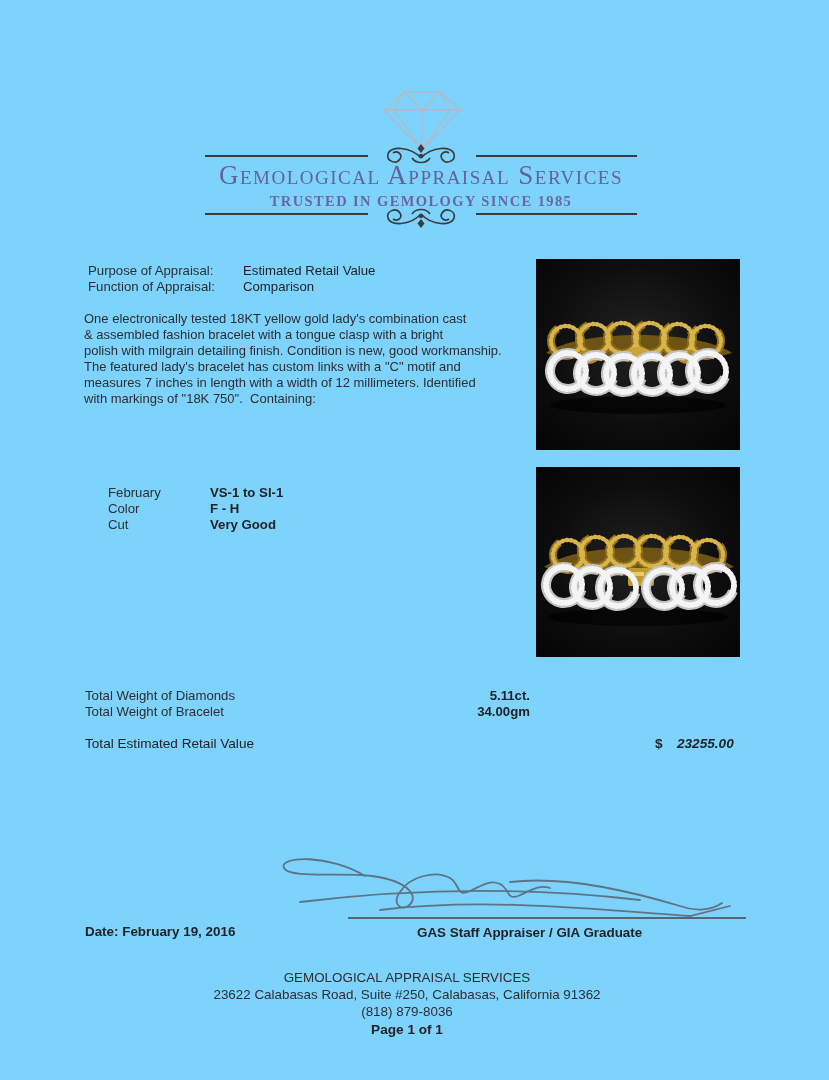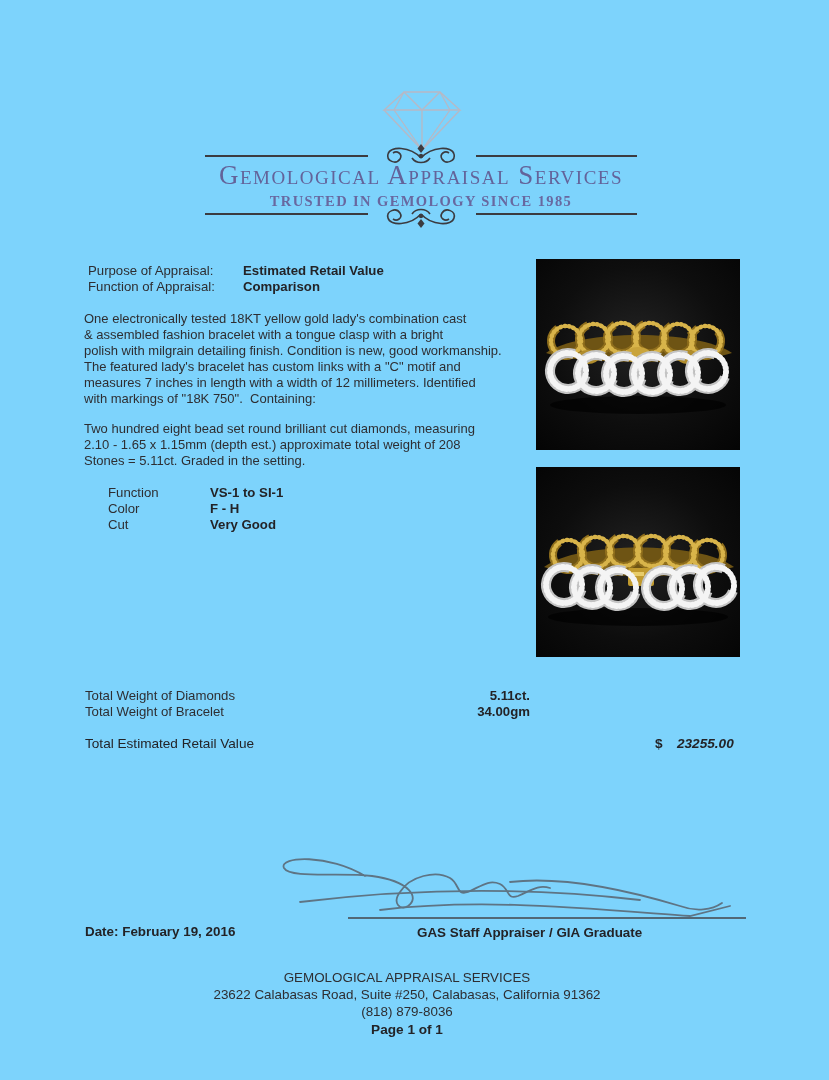--- a/index.html
+++ b/index.html
@@ -16,21 +16,21 @@
     font-family:"Liberation Serif",serif;font-variant:small-caps;
     font-size:27px;letter-spacing:1.5px;color:#63639a;font-weight:500;
   }
   .tagline{
     left:105px;top:193px;width:632px;text-align:center;
     font-family:"Liberation Serif",serif;
     font-size:14.5px;letter-spacing:1.4px;color:#6868a0;font-weight:600;
   }
   
   .label{font-size:13.2px;line-height:16px;}
-  .value-bold{font-size:13.2px;line-height:16px;font-weight:bold;color:#232327;}
+  .value-bold{font-size:13.2px;line-height:16px;font-weight:normal;color:#232327;}
   .para{font-size:13px;line-height:16px;white-space:pre;}
   
   .grade-label{font-size:13.2px;line-height:16px;}
   .grade-value{font-size:13.2px;line-height:16px;font-weight:bold;color:#232327;}
   
   .photo{position:absolute;left:536px;width:204px;background:#0a0a0a;}
   .photo svg{display:block;}
   
   .weights-values{left:370px;top:688px;width:160px;text-align:right;}
   .weights-values div{font-size:13.2px;line-height:16px;font-weight:bold;color:#232327;}
@@ -93,26 +93,23 @@
   <div class="abs value-bold" style="left:243px;top:263px">Estimated Retail Value</div>
   <div class="abs label" style="left:88px;top:279px">Function of Appraisal:</div>
   <div class="abs value-bold" style="left:243px;top:279px">Comparison</div>
 
   <div class="abs para" style="left:84px;top:311px">One electronically tested 18KT yellow gold lady's combination cast
 &amp; assembled fashion bracelet with a tongue clasp with a bright
 polish with milgrain detailing finish. Condition is new, good workmanship.
 The featured lady's bracelet has custom links with a "C" motif and
 measures 7 inches in length with a width of 12 millimeters. Identified
 with markings of "18K 750".  Containing:</div>
-  <div class="abs para" style="left:84px;top:421px">Two hundred eight bead set round brilliant cut diamonds, measuring
-2.10 - 1.65 x 1.15mm (depth est.) approximate total weight of 208
-Stones = 5.11ct. Graded in the setting.</div>
 
   <div>
-    <div class="abs grade-label" style="left:108px;top:485px">Function</div>
+    <div class="abs grade-label" style="left:108px;top:485px">February</div>
     <div class="abs grade-value" style="left:210px;top:485px">VS-1 to SI-1</div>
     <div class="abs grade-label" style="left:108px;top:501px">Color</div>
     <div class="abs grade-value" style="left:210px;top:501px">F - H</div>
     <div class="abs grade-label" style="left:108px;top:517px">Cut</div>
     <div class="abs grade-value" style="left:210px;top:517px">Very Good</div>
   </div>
 
   <div class="photo" style="top:259px;height:191px" role="img" aria-label="18KT yellow gold diamond C-link bracelet, top view, on black background">
     <svg width="204" height="191" viewBox="0 0 204 191">
       <defs>

